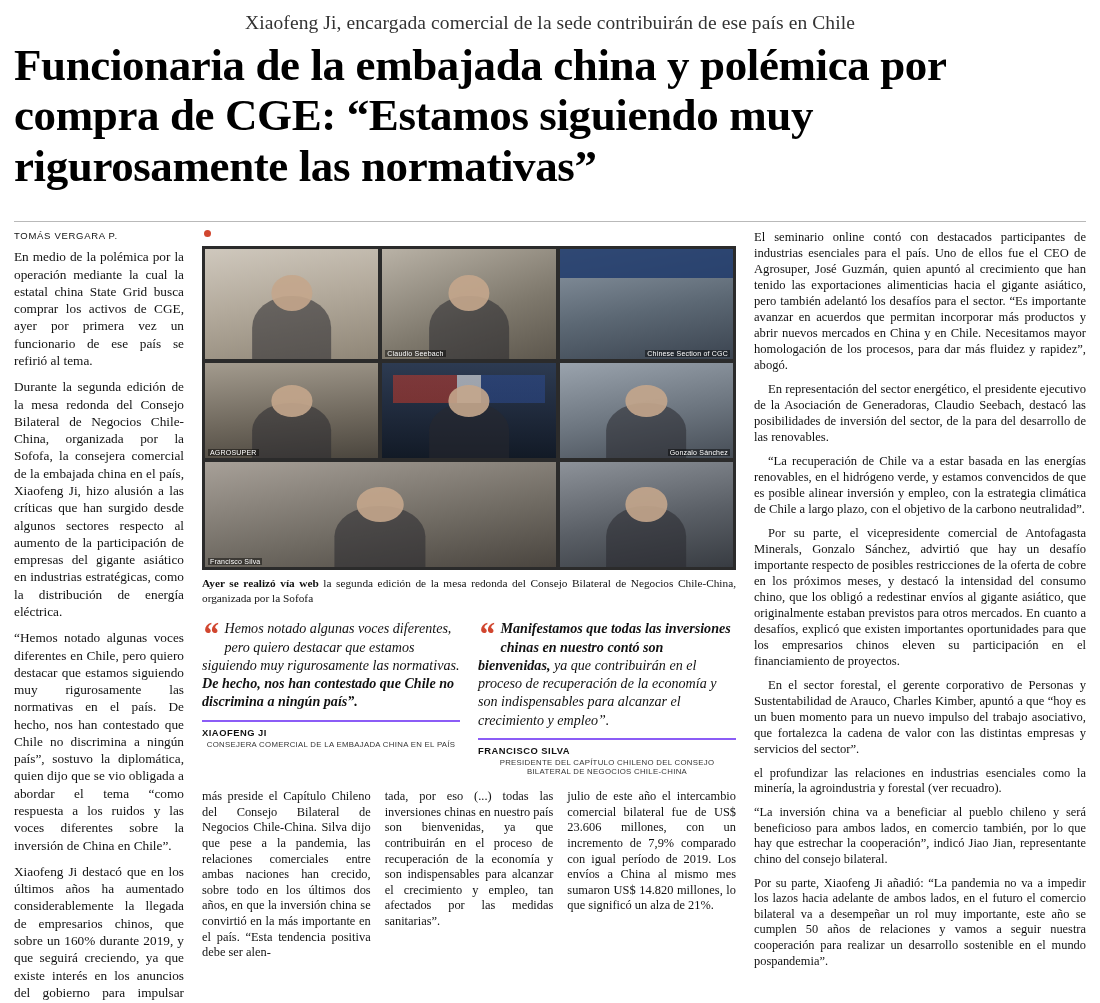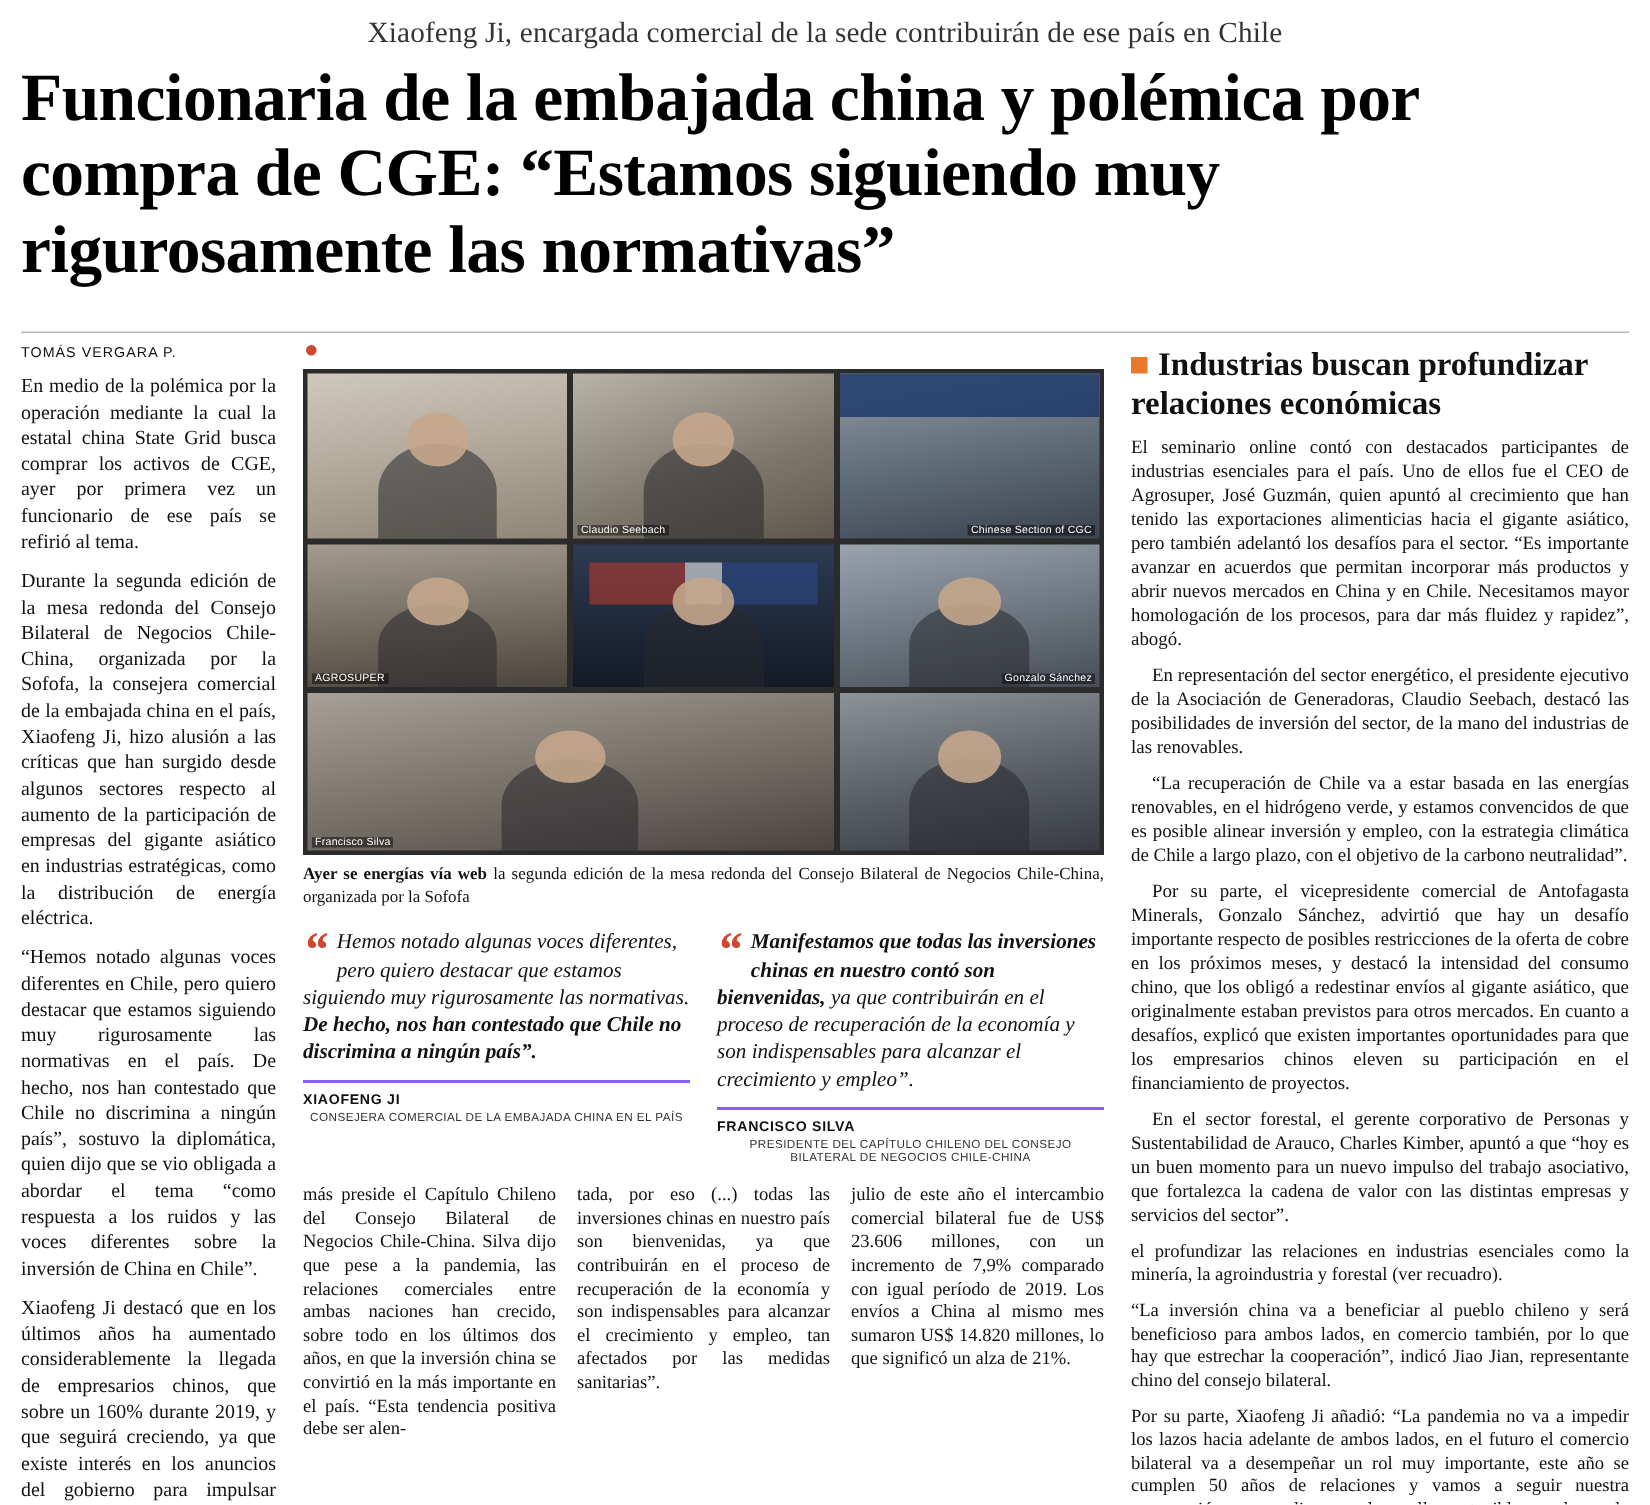--- a/index.html
+++ b/index.html
@@ -296,21 +296,21 @@
           <div class="head-blob" style="width:26%;"></div>
           <div class="cap">Francisco Silva</div>
         </div>
         <div class="tile t8">
           <div class="head-blob"></div>
           <div class="cap"></div>
         </div>
       </div>
 
       <div class="photo-caption">
-        <b>Ayer se energías vía web</b><span> la segunda edición de la mesa redonda del Consejo Bilateral de Negocios Chile-China, organizada por la Sofofa</span>
+        <b>Ayer se realizó vía web</b><span> la segunda edición de la mesa redonda del Consejo Bilateral de Negocios Chile-China, organizada por la Sofofa</span>
       </div>
 
       <div class="quotes">
         <div>
           <div class="quote-text">
             <span class="qmark">“</span><span>Hemos notado algunas voces diferentes, pero quiero destacar que estamos siguiendo muy rigurosamente las normativas. </span><b>De hecho, nos han contestado que Chile no discrimina a ningún país”.</b>
           </div>
           <div class="q-name">XIAOFENG JI</div>
           <div class="q-role">CONSEJERA COMERCIAL DE LA EMBAJADA CHINA EN EL PAÍS</div>
         </div>
@@ -332,26 +332,23 @@
 
         </div>
         <div>
           <p>julio de este año el intercambio comercial bilateral fue de US$ 23.606 millones, con un incremento de 7,9% comparado con igual período de 2019. Los envíos a China al mismo mes sumaron US$ 14.820 millones, lo que significó un alza de 21%.</p>
 
         </div>
       </div>
     </div>
 
     <div>
-      <div class="side-title">
-        <span class="side-square"></span><span>Industrias buscan profundizar relaciones económicas</span>
-      </div>
       <div class="side-col">
         <p class="noind">El seminario online contó con destacados participantes de industrias esenciales para el país. Uno de ellos fue el CEO de Agrosuper, José Guzmán, quien apuntó al crecimiento que han tenido las exportaciones alimenticias hacia el gigante asiático, pero también adelantó los desafíos para el sector. “Es importante avanzar en acuerdos que permitan incorporar más productos y abrir nuevos mercados en China y en Chile. Necesitamos mayor homologación de los procesos, para dar más fluidez y rapidez”, abogó.</p>
-        <p>En representación del sector energético, el presidente ejecutivo de la Asociación de Generadoras, Claudio Seebach, destacó las posibilidades de inversión del sector, de la mano del industrias de las renovables.</p>
+        <p>En representación del sector energético, el presidente ejecutivo de la Asociación de Generadoras, Claudio Seebach, destacó las posibilidades de inversión del sector, de la para del desarrollo de las renovables.</p>
         <p>“La recuperación de Chile va a estar basada en las energías renovables, en el hidrógeno verde, y estamos convencidos de que es posible alinear inversión y empleo, con la estrategia climática de Chile a largo plazo, con el objetivo de la carbono neutralidad”.</p>
         <p>Por su parte, el vicepresidente comercial de Antofagasta Minerals, Gonzalo Sánchez, advirtió que hay un desafío importante respecto de posibles restricciones de la oferta de cobre en los próximos meses, y destacó la intensidad del consumo chino, que los obligó a redestinar envíos al gigante asiático, que originalmente estaban previstos para otros mercados. En cuanto a desafíos, explicó que existen importantes oportunidades para que los empresarios chinos eleven su participación en el financiamiento de proyectos.</p>
         <p>En el sector forestal, el gerente corporativo de Personas y Sustentabilidad de Arauco, Charles Kimber, apuntó a que “hoy es un buen momento para un nuevo impulso del trabajo asociativo, que fortalezca la cadena de valor con las distintas empresas y servicios del sector”.</p>
       </div>
       <div class="last-col">
         <p>el profundizar las relaciones en industrias esenciales como la minería, la agroindustria y forestal (ver recuadro).</p>
         <p>“La inversión china va a beneficiar al pueblo chileno y será beneficioso para ambos lados, en comercio también, por lo que hay que estrechar la cooperación”, indicó Jiao Jian, representante chino del consejo bilateral.</p>
         <p>Por su parte, Xiaofeng Ji añadió: “La pandemia no va a impedir los lazos hacia adelante de ambos lados, en el futuro el comercio bilateral va a desempeñar un rol muy importante, este año se cumplen 50 años de relaciones y vamos a seguir nuestra cooperación para realizar un desarrollo sostenible en el mundo pospandemia”.</p>
       </div>
     </div>

